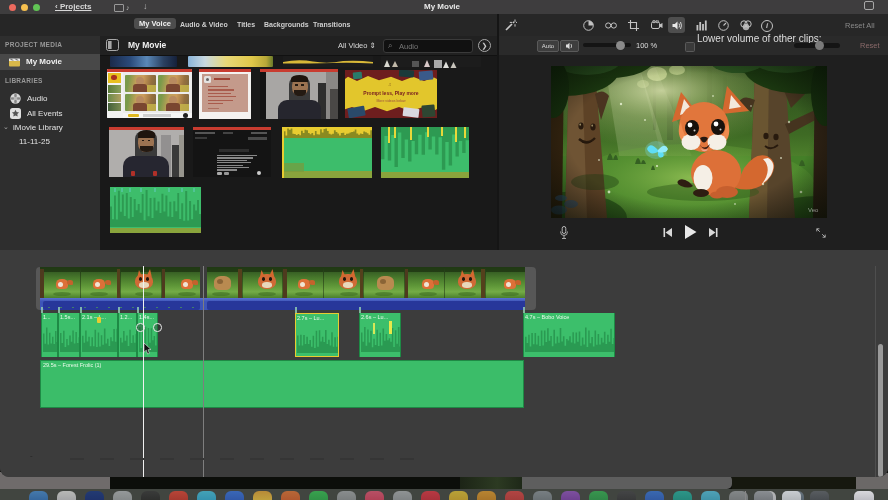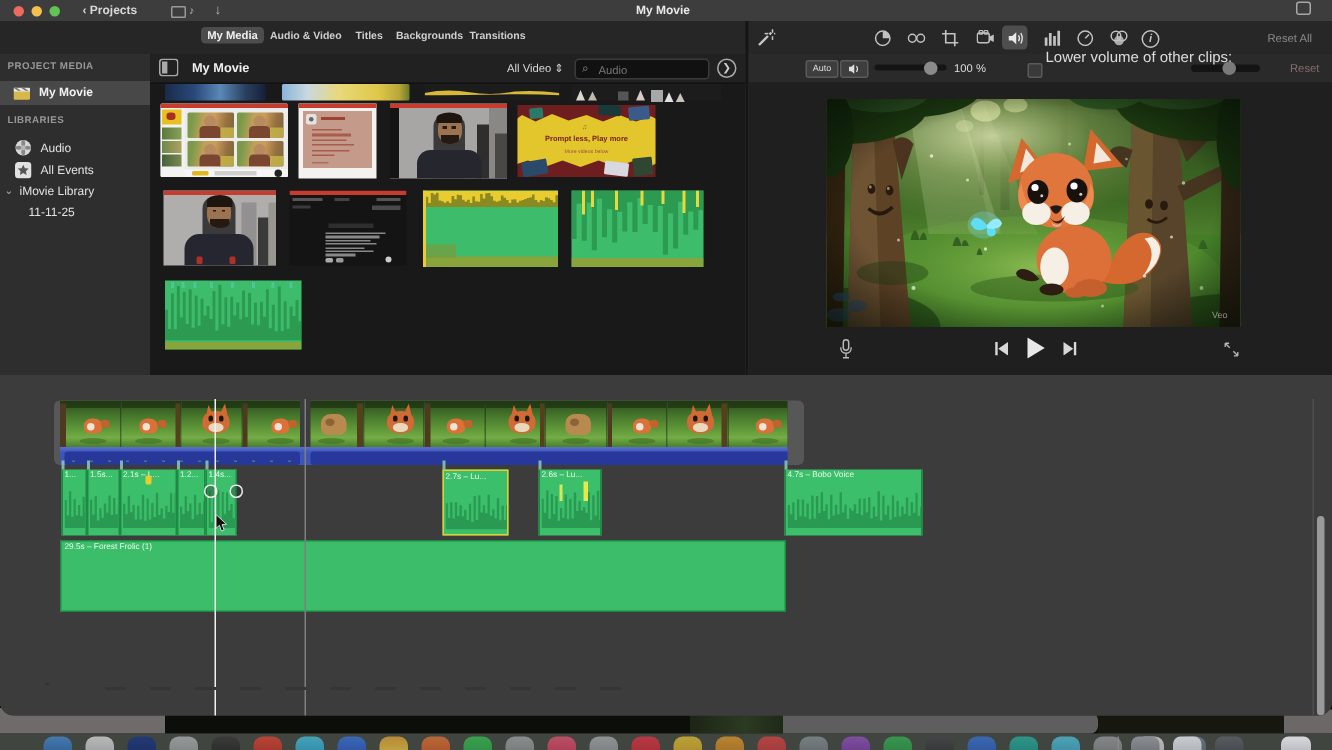--- a/index.html
+++ b/index.html
@@ -12,29 +12,29 @@
 <div class="abs" style="left:0;top:472px;width:110px;height:17px;background:#6f6b6b;"></div>
 <div class="abs" style="left:460px;top:476px;width:62px;height:13px;background:linear-gradient(90deg,#1c2416,#2c3a22 60%,#1e2818);"></div>
 <div class="abs" style="left:522px;top:475px;width:210px;height:14px;background:#5e5e5e;border-radius:0 5px 5px 0;"></div>
 <div class="abs" style="left:732px;top:476px;width:128px;height:13px;background:#16180f;"></div>
 <div class="abs" style="left:856px;top:473px;width:32px;height:16px;background:#6b6867;"></div>
 <div class="abs" style="left:0;top:0;width:888px;height:477px;background:#3c3c3c;border-radius:0 0 9px 9px;overflow:hidden;">
 <div class="abs" style="left:0;top:0;width:888px;height:14px;background:#3e3d3e;">
 <div class="abs" style="left:9px;top:4px;width:7px;height:7px;border-radius:50%;background:#ec6a5e;"></div>
 <div class="abs" style="left:21px;top:4px;width:7px;height:7px;border-radius:50%;background:#f5bf4f;"></div>
 <div class="abs" style="left:33px;top:4px;width:7px;height:7px;border-radius:50%;background:#61c455;"></div>
-<div class="abs" style="left:55px;top:2px;color:#d8d8d8;font-size:8px;font-weight:bold;">‹ Projects</div>
+<div class="abs" style="left:55px;top:2px;color:#d8d8d8;font-size:8px;font-weight:bold;text-decoration:underline;">‹ Projects</div>
 <div class="abs" style="left:114px;top:4px;width:8px;height:6px;border:1px solid #999;border-radius:1px;"></div>
 <div class="abs" style="left:126px;top:4px;color:#b8b8b8;font-size:7px;">♪</div>
 <div class="abs" style="left:143px;top:1px;color:#b8b8b8;font-size:9px;">↓</div>
 <div class="abs" style="left:424px;top:2px;color:#e8e8e8;font-size:8px;font-weight:bold;">My Movie</div>
 <div class="abs" style="left:864px;top:1px;width:8px;height:7px;border:1px solid #a8a8a8;border-radius:2px;"></div>
 </div>
 <div class="abs" style="left:0;top:14px;width:888px;height:22px;background:#262626;"></div>
-<div class="abs" style="left:134px;top:18px;width:42px;height:11px;background:#4d4d4d;border-radius:3px;color:#f0f0f0;font-size:7.5px;font-weight:bold;text-align:center;line-height:11px;">My Media</div>
+<div class="abs" style="left:134px;top:18px;width:42px;height:11px;background:#4d4d4d;border-radius:3px;color:#f0f0f0;font-size:7.5px;font-weight:bold;text-align:center;line-height:11px;">My Voice</div>
 <div class="abs" style="left:180px;top:20.5px;color:#cfcfcf;font-size:7px;font-weight:bold;">Audio &amp; Video</div>
 <div class="abs" style="left:237px;top:20.5px;color:#cfcfcf;font-size:7px;font-weight:bold;">Titles</div>
 <div class="abs" style="left:264px;top:20.5px;color:#cfcfcf;font-size:7px;font-weight:bold;">Backgrounds</div>
 <div class="abs" style="left:313px;top:20.5px;color:#cfcfcf;font-size:7px;font-weight:bold;">Transitions</div>
 <div class="abs" style="left:0;top:36px;width:100px;height:214px;background:#2e2e2e;">
 <div class="abs" style="left:5px;top:5px;color:#979797;font-size:6.5px;font-weight:bold;letter-spacing:.3px;">PROJECT MEDIA</div>
 <div class="abs" style="left:0;top:18px;width:100px;height:16px;background:#484848;"></div>
 <svg class="abs" style="left:9px;top:21px;" width="12" height="10" viewBox="0 0 12 10">
         <rect x="0" y="3" width="11" height="6.5" rx="1" fill="#d8b84a"></rect>
         <rect x="0" y="1.5" width="11" height="2.5" rx="0.5" fill="#e8e8e8"></rect>

